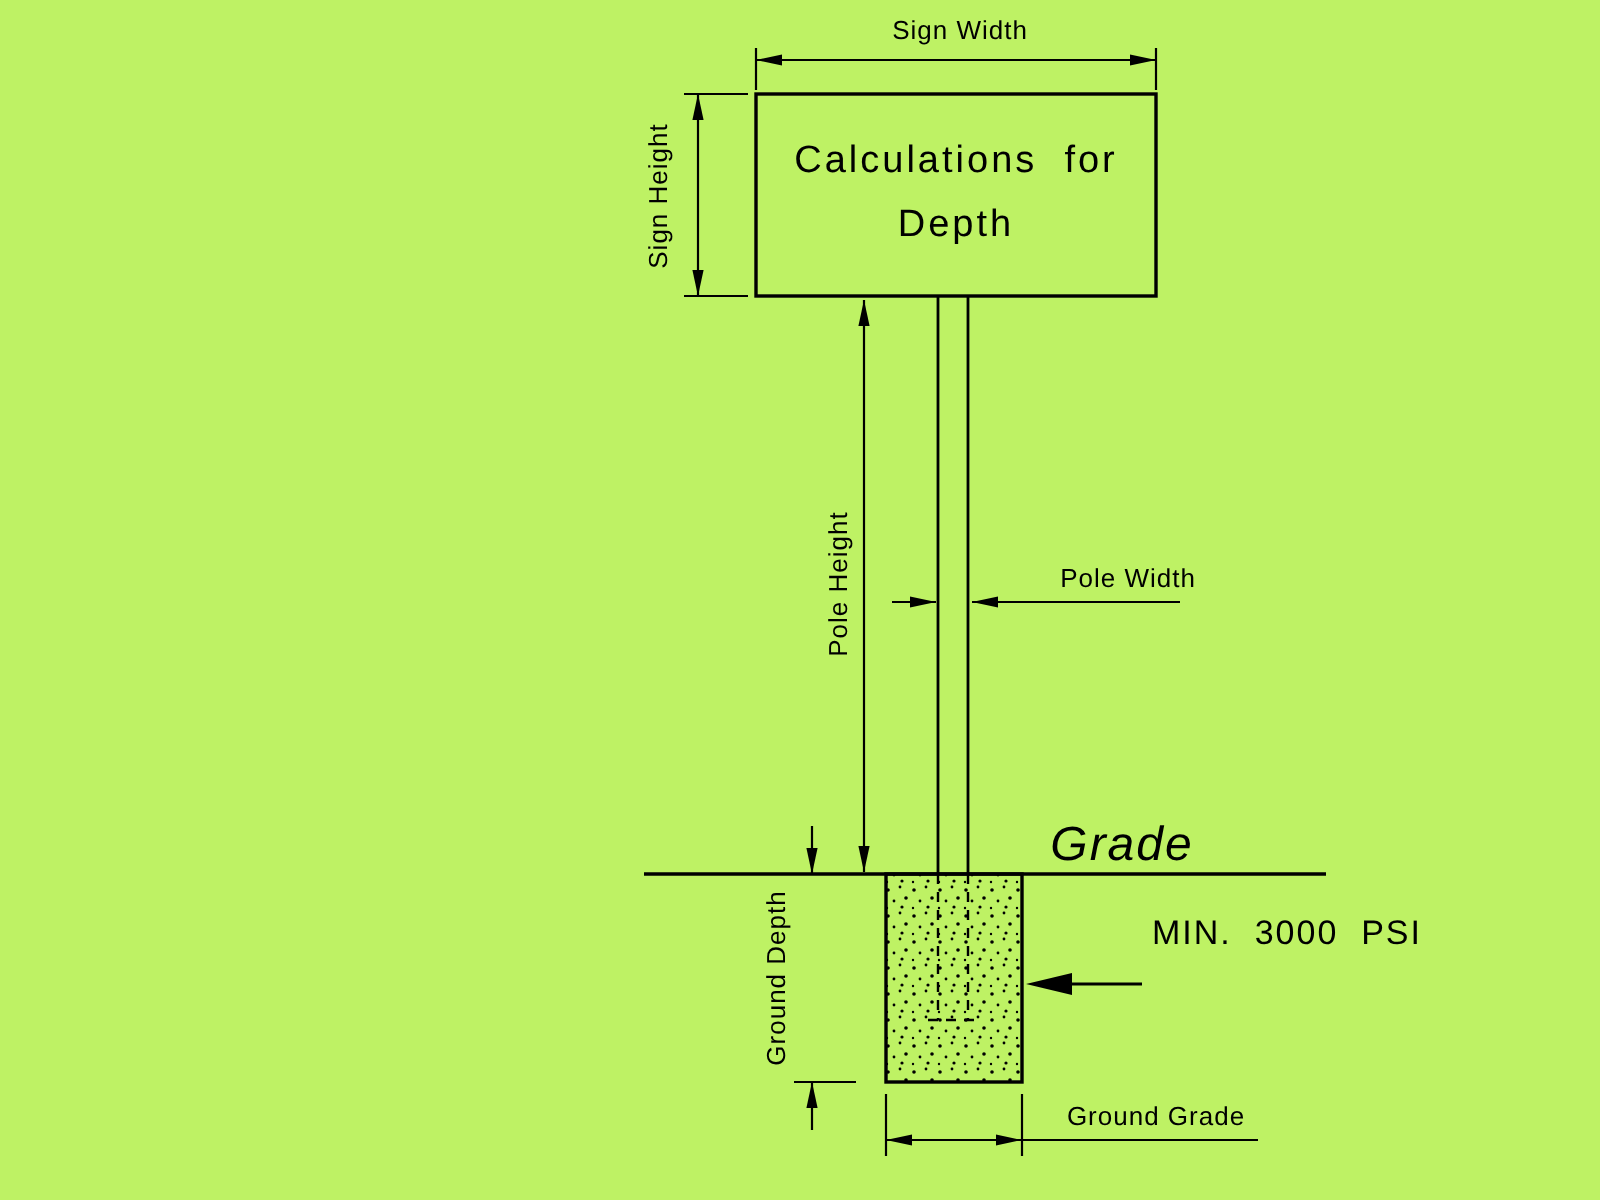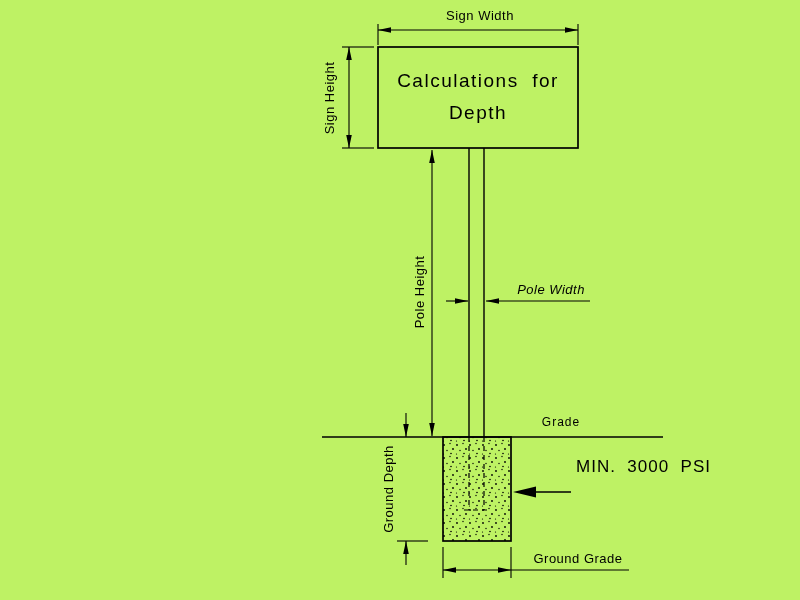--- a/index.html
+++ b/index.html
@@ -17,21 +17,21 @@
     position: absolute;
     color: #000000;
     white-space: pre;
     letter-spacing: 0.5px;
     line-height: 1.15;
   }
   .label.center { transform: translate(-50%, -50%); }
   .label.vert   { transform: translate(-50%, -50%) rotate(-90deg); }
   .fs-sm    { font-size: 13px; }
   .fs-sign  { font-size: 19px; letter-spacing: 1.5px; }
-  .fs-grade { font-size: 12px; letter-spacing: 1px; }
+  .fs-grade { font-size: 24px; letter-spacing: 1px; font-style: italic; }
   .fs-conc  { font-size: 17px; letter-spacing: 1px; }
 </style>
 </head>
 <body>
 
 <div class="canvas">
 
   <svg width="800" height="600" viewBox="0 0 800 600">
     <defs>
       <pattern id="stipple" width="13" height="13" patternUnits="userSpaceOnUse">
@@ -115,21 +115,21 @@
   <span class="label center fs-sm" style="left:480px; top:16px;">Sign Width</span>
 
   <span class="label vert fs-sm" style="left:330px; top:98px;">Sign Height</span>
 
   <span class="label center fs-sign" style="left:478px; top:81px;">Calculations  for</span>
 
   <span class="label center fs-sign" style="left:478px; top:113px;">Depth</span>
 
   <span class="label vert fs-sm" style="left:420px; top:292px;">Pole Height</span>
 
-  <span class="label center fs-sm" style="left:551px; top:290px;font-style:italic;">Pole Width</span>
+  <span class="label center fs-sm" style="left:564px; top:290px;">Pole Width</span>
 
   <span class="label center fs-grade" style="left:561px; top:423px;">Grade</span>
 
   <span class="label vert fs-sm" style="left:389px; top:489px;">Ground Depth</span>
 
   <span class="label fs-conc" style="left:576px; top:457px;">MIN.  3000  PSI</span>
 
 
   <span class="label center fs-sm" style="left:578px; top:559px;">Ground Grade</span>
 

